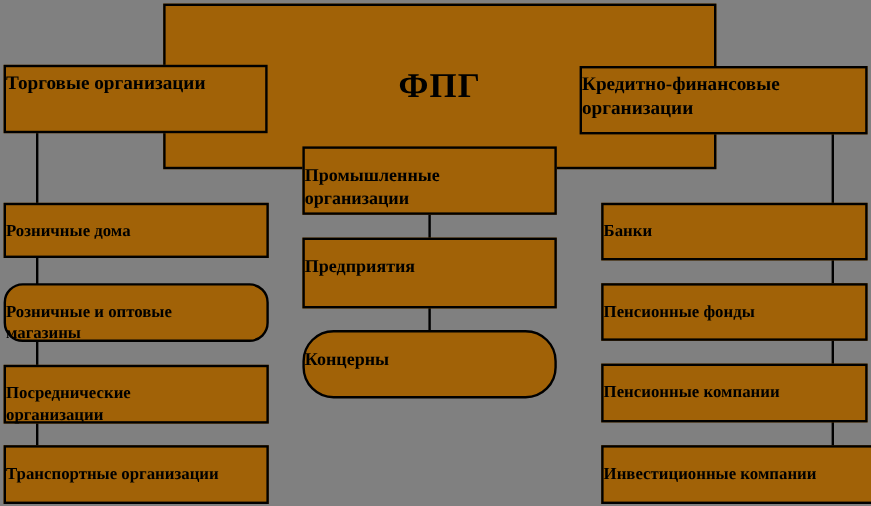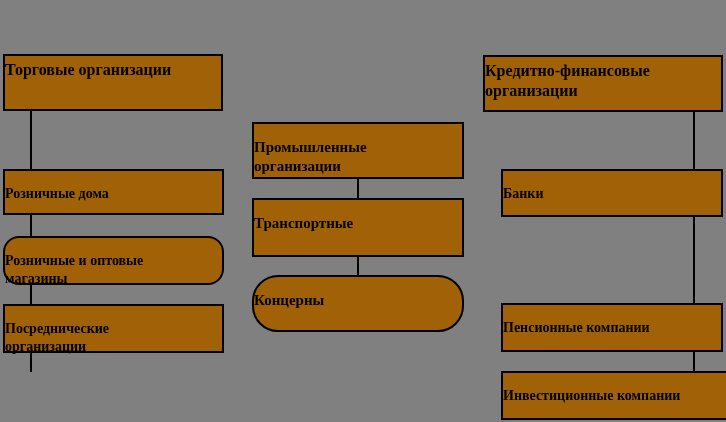--- a/index.html
+++ b/index.html
@@ -67,36 +67,39 @@
   .pos-right-3     { left: 501px; top: 371px; width: 264px; height: 49px; }
   .line-left       { left: 30px;  top: 110px; height: 262px; }
   .line-center     { left: 357px; top: 160px; height: 116px; }
   .line-right      { left: 693px; top: 111px; height: 261px; }
 </style>
 </head>
 <body>
 
 <div class="canvas">
 
+  <div class="node node-root pos-root">ФПГ</div>
 
   <div class="connector line-left"></div>
   <div class="connector line-center"></div>
   <div class="connector line-right"></div>
 
   <div class="node node-header pos-left-hdr">Торговые организации</div>
   <div class="node node-item pos-left-0">Розничные дома</div>
   <div class="node node-item pos-left-1">Розничные и оптовые
 магазины</div>
   <div class="node node-item pos-left-2">Посреднические
 организации</div>
+  <div class="node node-item pos-left-3">Транспортные организации</div>
 
   <div class="node node-item pos-center-0">Промышленные
 организации</div>
-  <div class="node node-item pos-center-1">Транспортные</div>
+  <div class="node node-item pos-center-1">Предприятия</div>
   <div class="node node-item pos-center-2">Концерны</div>
 
   <div class="node node-header pos-right-hdr">Кредитно-финансовые
 организации</div>
   <div class="node node-item pos-right-0">Банки</div>
+  <div class="node node-item pos-right-1">Пенсионные фонды</div>
   <div class="node node-item pos-right-2">Пенсионные компании</div>
   <div class="node node-item pos-right-3">Инвестиционные компании</div>
 
 </div>
 
 </body></html>

